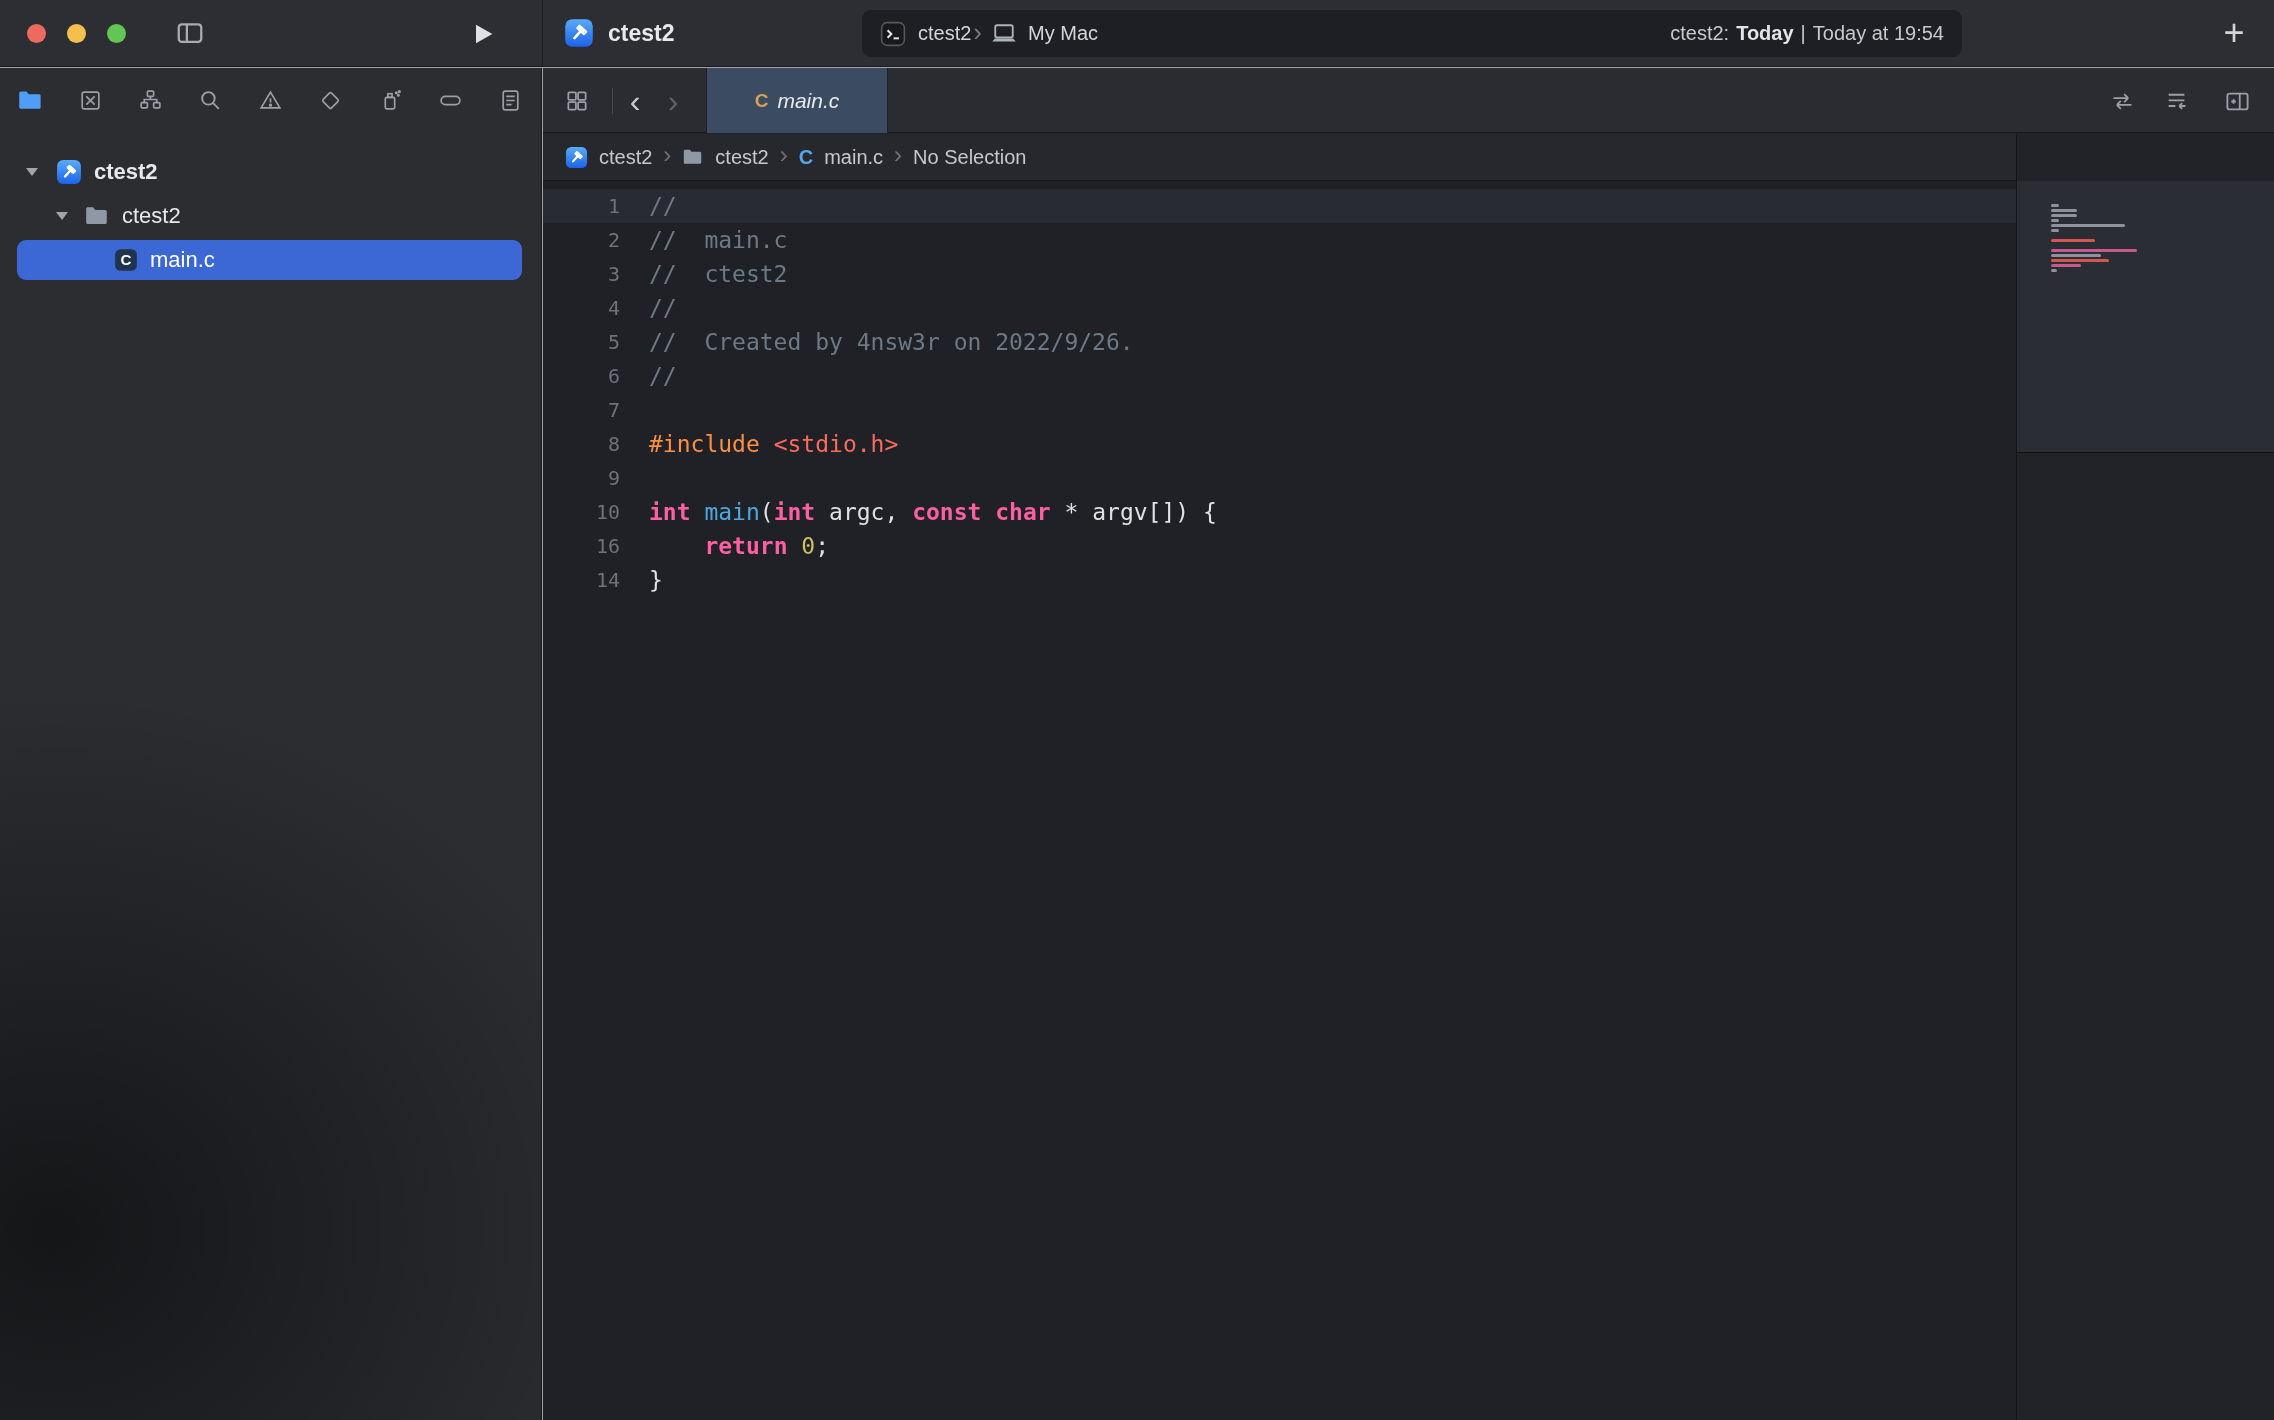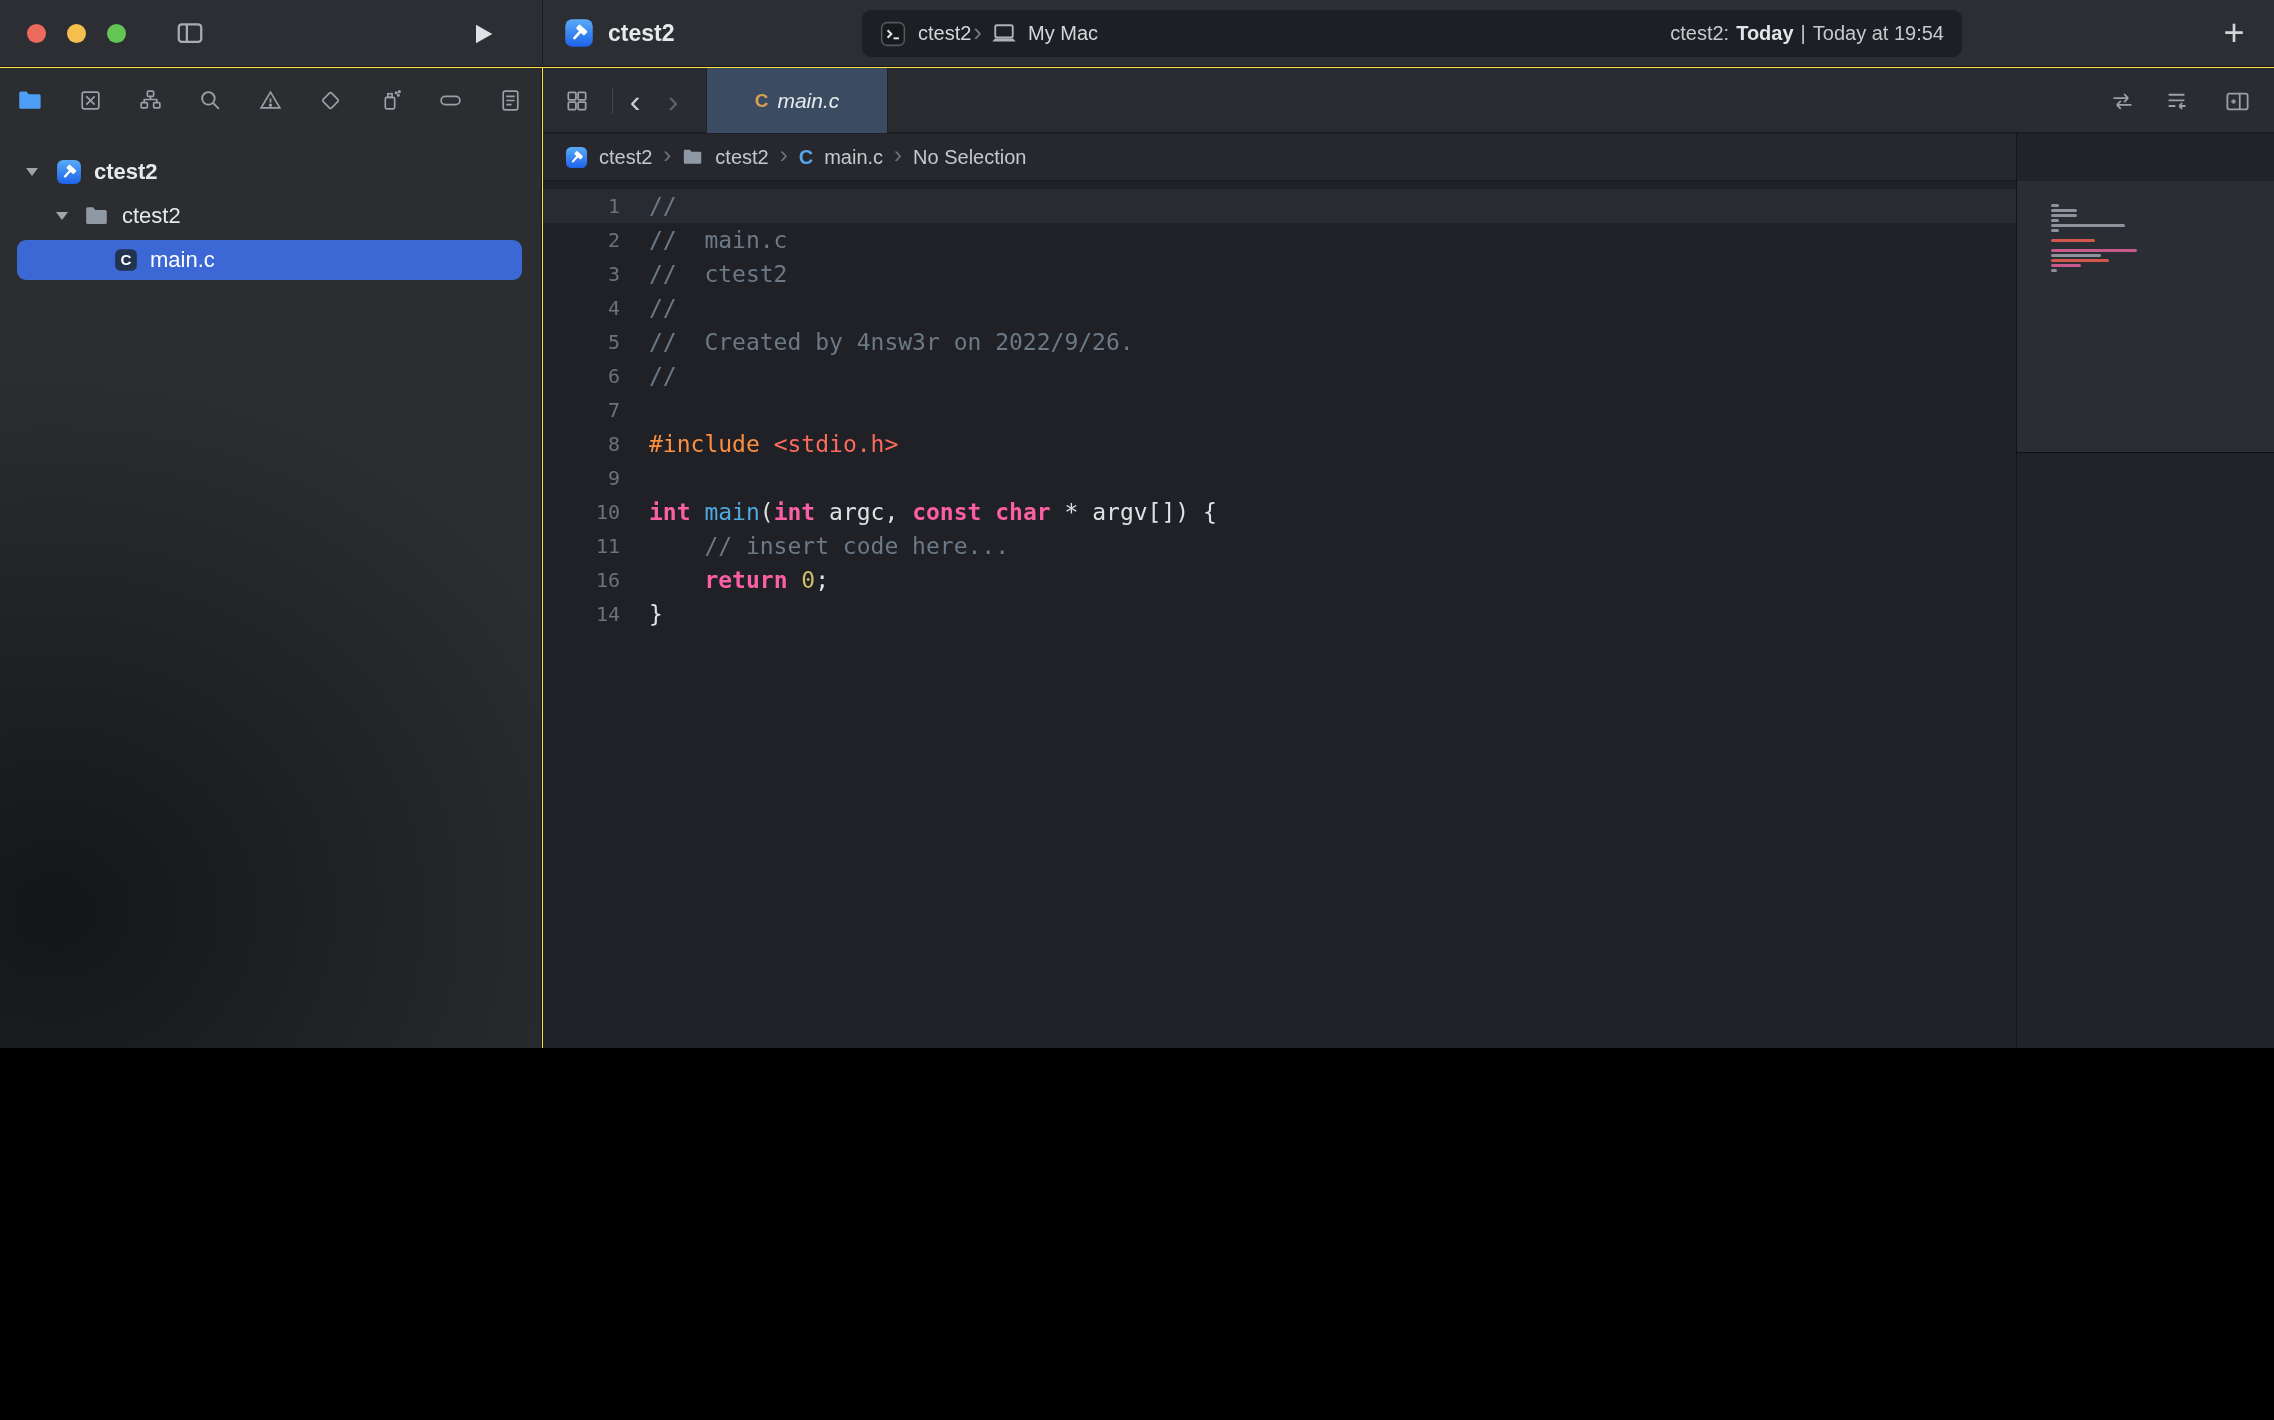--- a/index.html
+++ b/index.html
@@ -1,18 +1,18 @@
 <!DOCTYPE html>
 <html style="--tok-pl: #DFE1E4; --tok-cm: #6C7986; --tok-pp: #FD8F3F; --tok-str: #FC6A5D; --tok-kw: #FC5FA3; --tok-fn: #4FA8E0; --tok-lib: #EC5FA9; --tok-num: #D0BF69; --tok-ln: #6E727B;"><head>
 <meta charset="utf-8">
 <style>
   * { margin:0; padding:0; box-sizing:border-box; }
   html,body { background:#000; }
   body { font-family:"Liberation Sans", sans-serif; }
-  .window { position:relative; width:2274px; height:1048px; overflow:hidden; background:#fde047; }
+  .window { position:relative; width:2274px; height:1420px; overflow:hidden; background:#a3a3a3; }
 
   
   .toolbar { position:absolute; top:0; left:0; right:0; height:67px; background:#2C2E33; border-bottom:1px solid #1A1B1E; }
   .toolbar-divider { position:absolute; left:542px; top:0; bottom:0; width:1px; background:rgba(0,0,0,0.35); }
   .traffic { position:absolute; top:24px; left:27px; display:flex; gap:21px; }
   .light { width:19px; height:19px; border-radius:50%; }
   .sidebar-toggle { position:absolute; left:172px; top:17px; width:36px; height:32px; display:flex; align-items:center; justify-content:center; cursor:default; }
   .play-btn { position:absolute; left:468px; top:19px; width:30px; height:30px; display:flex; align-items:center; justify-content:center; }
   .proj-head { position:absolute; left:564px; top:18px; display:flex; align-items:center; gap:14px; }
   .proj-title { font-size:23px; font-weight:bold; color:#E8E9EB; }
@@ -330,21 +330,20 @@
           <div class="code-line hl"><span class="ln">1</span><span class="lt"><span class="tok-cm">//</span></span></div>
           <div class="code-line"><span class="ln">2</span><span class="lt"><span class="tok-cm">//  main.c</span></span></div>
           <div class="code-line"><span class="ln">3</span><span class="lt"><span class="tok-cm">//  ctest2</span></span></div>
           <div class="code-line"><span class="ln">4</span><span class="lt"><span class="tok-cm">//</span></span></div>
           <div class="code-line"><span class="ln">5</span><span class="lt"><span class="tok-cm">//  Created by 4nsw3r on 2022/9/26.</span></span></div>
           <div class="code-line"><span class="ln">6</span><span class="lt"><span class="tok-cm">//</span></span></div>
           <div class="code-line"><span class="ln">7</span><span class="lt"></span></div>
           <div class="code-line"><span class="ln">8</span><span class="lt"><span class="tok-pp">#include</span><span class="tok-pl"> </span><span class="tok-str">&lt;stdio.h&gt;</span></span></div>
           <div class="code-line"><span class="ln">9</span><span class="lt"></span></div>
           <div class="code-line"><span class="ln">10</span><span class="lt"><span class="tok-kw">int</span><span class="tok-pl"> </span><span class="tok-fn">main</span><span class="tok-pl">(</span><span class="tok-kw">int</span><span class="tok-pl"> argc, </span><span class="tok-kw">const</span><span class="tok-pl"> </span><span class="tok-kw">char</span><span class="tok-pl"> * argv[]) {</span></span></div>
-          <div class="code-line"><span class="ln">11</span><span class="lt"><span class="tok-cm">    // insert code here...</span></span></div>
           <div class="code-line"><span class="ln">16</span><span class="lt"><span class="tok-pl">    </span><span class="tok-kw">return</span><span class="tok-pl"> </span><span class="tok-num">0</span><span class="tok-pl">;</span></span></div>
           <div class="code-line"><span class="ln">14</span><span class="lt"><span class="tok-pl">}</span></span></div>
         </div>
     </div>
 
     <div class="minimap-col">
       <div class="minimap-viewport"></div>
       <div class="minimap-content">
           <div class="mm-bar" style="width: 8px; background: rgb(141, 146, 156);"></div>
           <div class="mm-bar" style="width: 26px; background: rgb(141, 146, 156);"></div>

